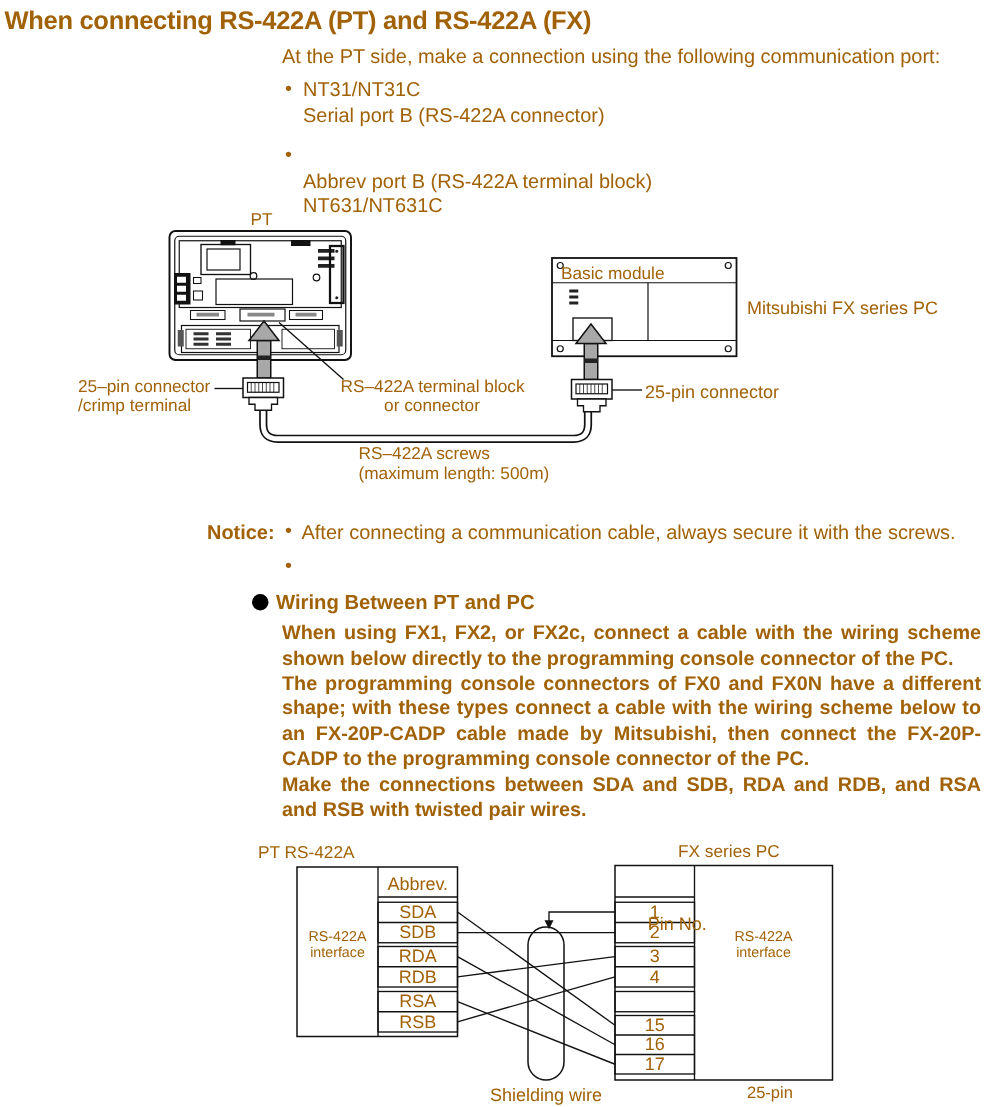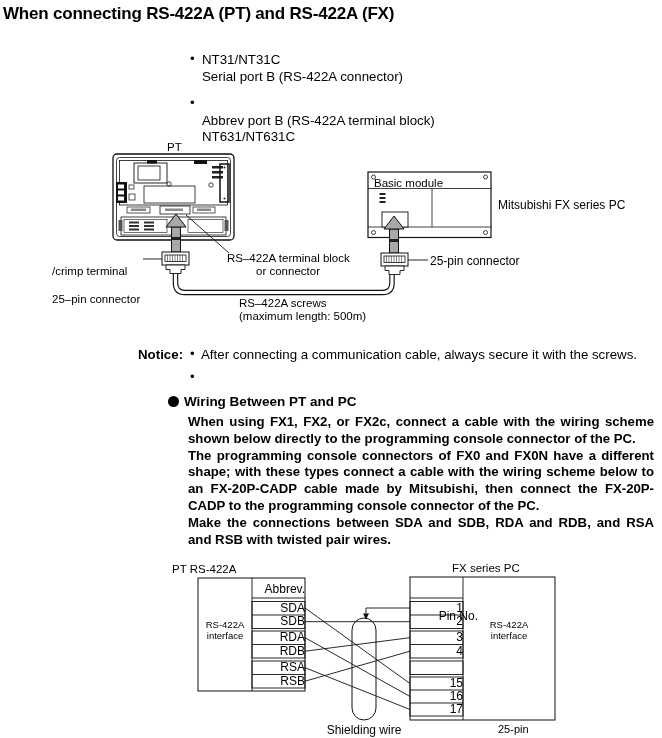--- a/index.html
+++ b/index.html
@@ -1,34 +1,34 @@
 <!DOCTYPE html>
 <html><head>
 <meta charset="utf-8">
 <style>
   html,body{margin:0;padding:0;background:#e8e8e8;}
   .page{
     position:relative;width:662px;height:738px;background:#ffffff;
-    font-family:"Liberation Sans","DejaVu Sans",sans-serif;color:#000000;
+    font-family:"Liberation Sans","DejaVu Sans",sans-serif;color:#a16207;
     overflow:hidden;margin:0 auto;
   }
   .abs{position:absolute;white-space:nowrap;}
   .title{font-size:17px;font-weight:bold;letter-spacing:-0.2px;}
   .body-text{font-size:13.3px;}
   .small-label{font-size:11.5px;}
   .tiny-label{font-size:10px;}
   .micro-label{font-size:9.5px;line-height:10.5px;}
   .bold{font-weight:bold;}
   .bullet::before{content:"•";font-size:13.3px;}
   .disc{display:inline-block;width:11px;height:11px;border-radius:50%;background:#000;}
   .para-block{position:absolute;left:188px;top:414px;width:466px;}
   .para-block p{margin:0;font-size:13.2px;line-height:16.8px;text-align:justify;font-weight:bold;}
   .center{text-align:center;}
   svg{position:absolute;left:0;top:0;pointer-events:none;}
-  .cell-label{position:absolute;width:53px;text-align:right;font-size:12px;line-height:13px;}
+  .cell-label{position:absolute;width:53px;text-align:center;font-size:12px;line-height:13px;}
 </style>
 </head>
 <body>
 
 <div class="page">
 
   <svg width="662" height="738" viewBox="0 0 662 738">
 
     <g fill="none">
       <path d="M175.5,272 V283 Q175.5,292.5 185,292.5 H382.5 Q392,292.5 392,283 V267" stroke="#111" stroke-width="5.5"></path>
@@ -172,34 +172,35 @@
       <rect x="410" y="631" width="53" height="27" stroke-width="0.9"></rect>
         <path d="M410,644.5 H463" stroke-width="0.9"></path>
       <rect x="410" y="661" width="53" height="13.5" stroke-width="0.9"></rect>
       <rect x="410" y="677" width="53" height="39" stroke-width="0.9"></rect>
       <path d="M410,690 H463 M410,703 H463" stroke-width="0.9"></path>
     </g>
   </svg>
 
   <div class="abs title" style="left:3px;top:4px;">When connecting RS-422A (PT) and RS-422A (FX)</div>
 
+  <div class="abs body-text" style="left:188px;top:30px;">At the PT side, make a connection using the following communication port:</div>
 
   <div>
     <span class="abs body-text bullet" style="left:190px;top:51px;"></span>
     <div class="abs body-text" style="left:202px;top:52px;">NT31/NT31C</div>
     <div class="abs body-text" style="left:202px;top:68.5px;">Serial port B (RS-422A connector)</div>
     <span class="abs body-text bullet" style="left:190px;top:95px;"></span>
     <div class="abs body-text" style="left:202px;top:107px;margin-top:22px;">NT631/NT631C</div>
     <div class="abs body-text" style="left:202px;top:112.5px;">Abbrev port B (RS-422A terminal block)</div>
   </div>
 
   <div class="abs small-label" style="left:167px;top:141px;">PT</div>
   <div class="abs small-label" style="left:374px;top:157px;margin-top:20px;">Basic module</div>
   <div class="abs" style="left:498px;top:198px;font-size:12px;">Mitsubishi FX series PC</div>
-  <div class="abs small-label" style="left:52px;top:252px;margin-top:41px;">25–pin connector</div>
+  <div class="abs small-label" style="left:52px;top:252px;">25–pin connector</div>
   <div class="abs small-label" style="left:52px;top:265px;">/crimp terminal</div>
   <div class="abs small-label center" style="left:227px;top:252px;width:122px;">RS–422A terminal block</div>
   <div class="abs small-label center" style="left:227px;top:265px;width:122px;">or connector</div>
   <div class="abs" style="left:430px;top:254px;font-size:12px;">25-pin connector</div>
   <div class="abs small-label" style="left:239px;top:297px;">RS–422A screws</div>
   <div class="abs small-label" style="left:239px;top:310px;">(maximum length: 500m)</div>
 
   <div class="abs body-text bold" style="left:138px;top:347px;">Notice:</div>
   <span class="abs body-text bullet" style="left:190px;top:346px;"></span>
   <div class="abs body-text" style="left:201px;top:347px;">After connecting a communication cable, always secure it with the screws.</div>

